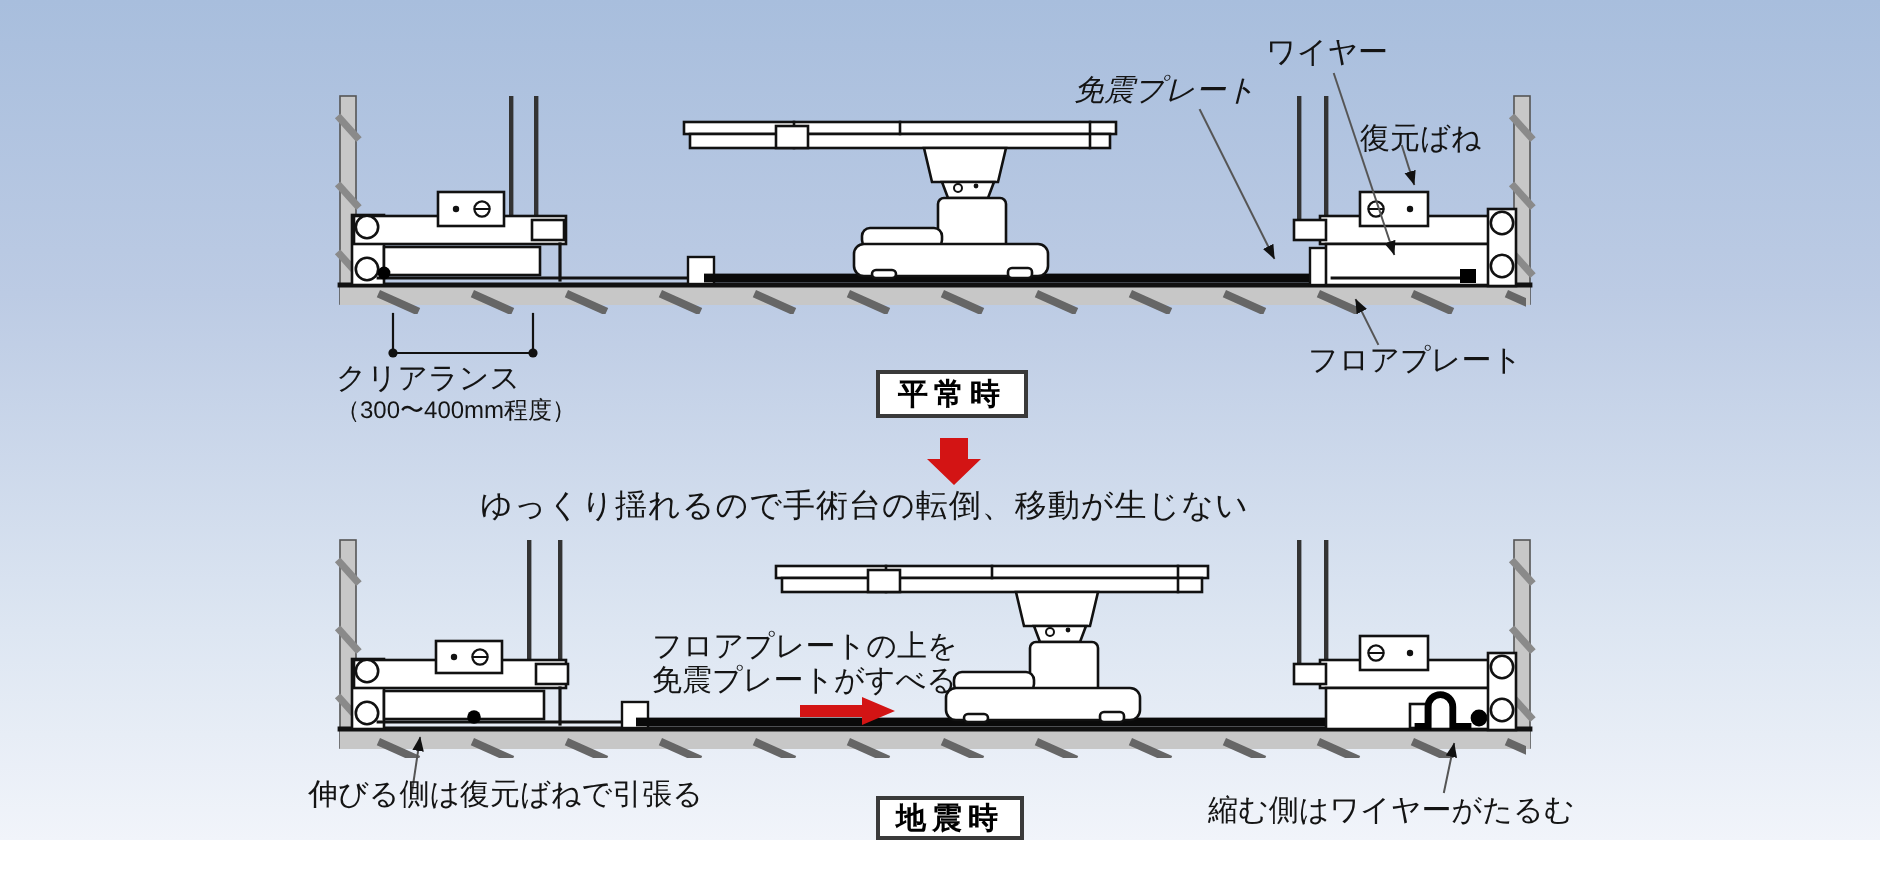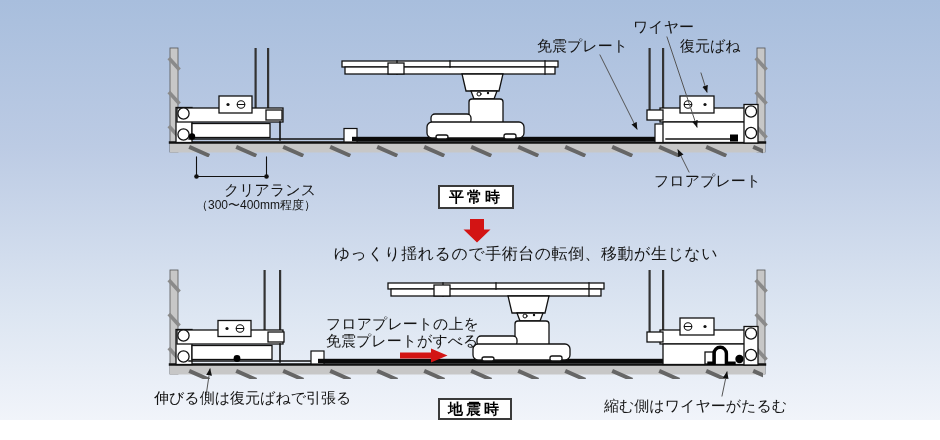--- a/index.html
+++ b/index.html
@@ -19,21 +19,21 @@
     line-height:1.1;
   }
   .state-box{
     position:absolute;
     background:#ffffff;
     border:2px solid #3a3a3a;
     display:flex;align-items:center;justify-content:center;
     font-weight:bold;font-size:15px;letter-spacing:3px;color:#000;
     box-sizing:border-box;
   }
-  .center{text-align:right;}
+  .center{text-align:left;}
   .cap{font-size:16px;letter-spacing:0.5px;}
   .small{font-size:12px;display:block;}
   .blk{display:block;}
 </style>
 </head>
 <body>
 
 <div id="stage">
 
   <svg id="drawing" width="940" height="440" viewBox="0 0 940 440">
@@ -226,23 +226,23 @@
 
       <g stroke="#555" stroke-width="1">
         <line x1="206" y1="396" x2="210" y2="369" marker-end="url(#ah)"></line>
         <line x1="722" y1="396" x2="727" y2="372" marker-end="url(#ah)"></line>
       </g>
     </g>
   </svg>
 
   <div class="lbl" style="left:633px;top:19px;">ワイヤー</div>
 
-  <div class="lbl" style="left:537px;top:38px;">免震プレート</div>
-
-  <div class="lbl" style="left:680px;top:38px;">復元ばね</div>
+  <div class="lbl" style="left:537px;top:38px;font-style:italic;">免震プレート</div>
+
+  <div class="lbl" style="left:680px;top:62px;">復元ばね</div>
 
   <div class="lbl" style="left:629px;top:173px;margin-left:25px;">フロアプレート</div>
 
   <div class="lbl center" style="left:168px;top:182px;width:148px;">
     <span class="blk">クリアランス</span>
     <span class="small">（300〜400mm程度）</span>
   </div>
 
   <div class="state-box" style="left:438px;top:185px;width:76px;height:24px;">平常時</div>
 

